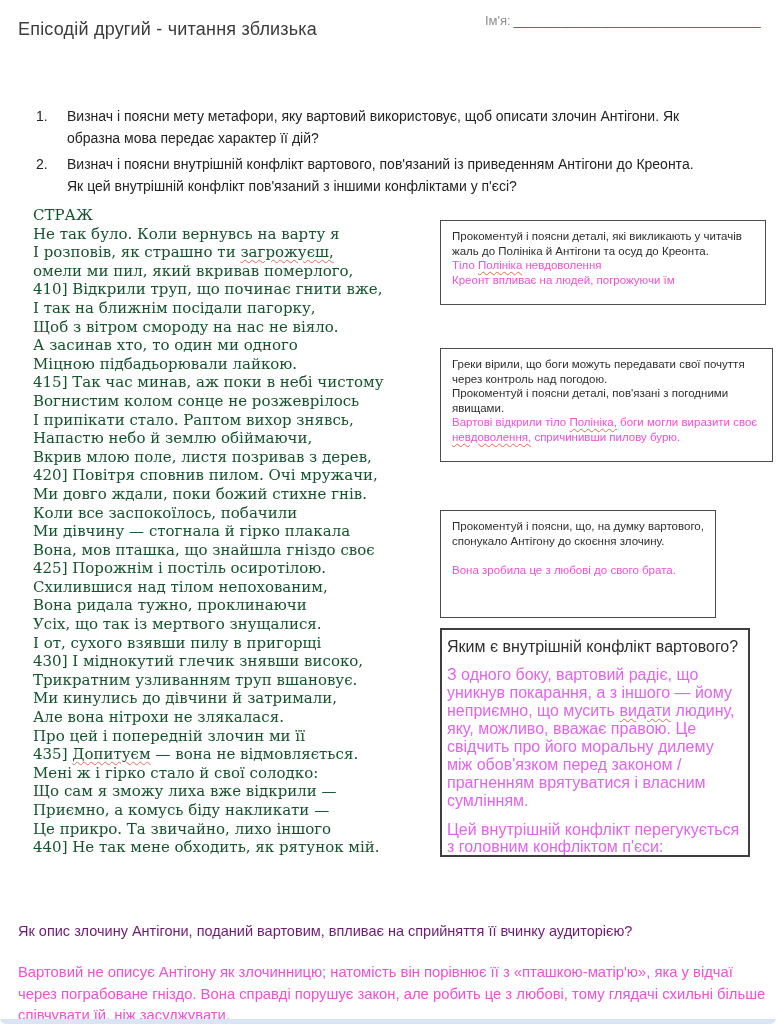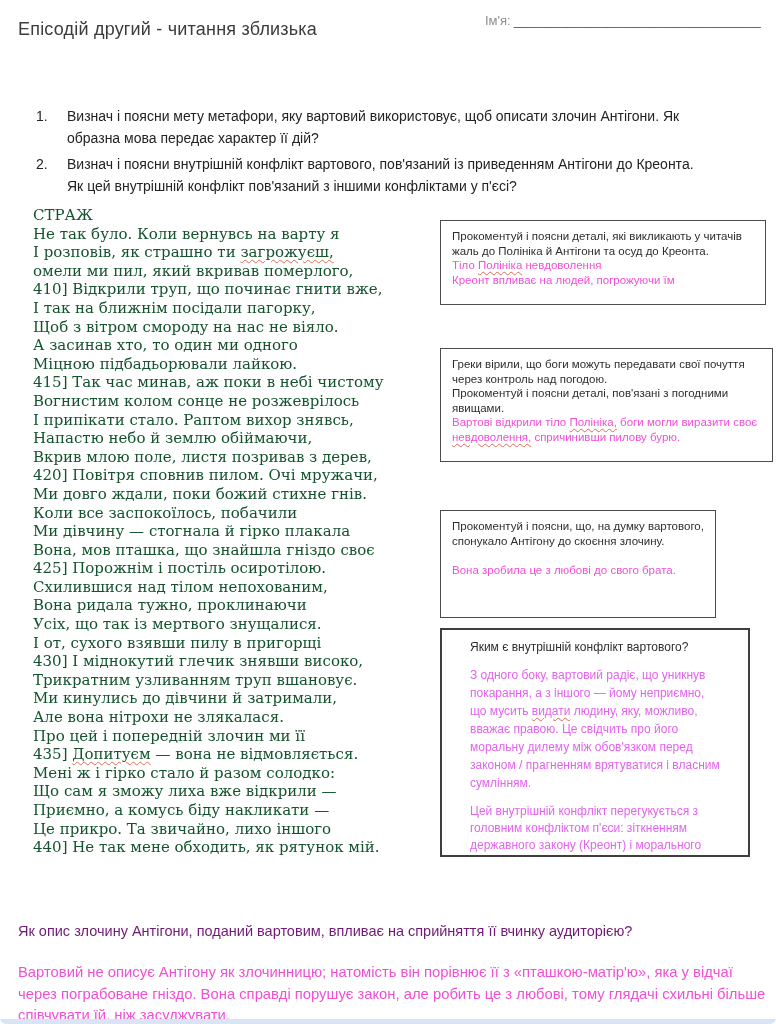--- a/index.html
+++ b/index.html
@@ -18,21 +18,21 @@
 
   .poem{position:absolute;left:33px;top:206px;font-family:"DejaVu Serif","Liberation Serif",serif;
         font-size:15px;line-height:18.6px;color:#14532d;white-space:nowrap;}
 
   .box{position:absolute;left:440px;background:#fff;border:1.5px solid var(--box-border);
        padding:8px 11px;font-size:11.5px;line-height:14.5px;color:#2e2e2e;overflow:hidden;box-sizing:border-box;}
   .box1{top:220px;width:326px;height:85px;}
   .box2{top:348px;width:333px;height:114px;}
   .box3{top:510px;width:276px;height:108px;}
   .box4{top:628px;width:310px;height:229px;border-width:2px;border-color:#3e3e3e;
-        padding:10px 28px;font-size:12px;}
+        padding:10px 5px;font-size:16px;}
   .box .ans{color:var(--pink);}
   .box4 .ans{color:var(--violet);}
   .box3 .answers{margin-top:15px;}
   .box4 .answers{margin-top:11px;}
   .box4 .ans{line-height:18px;}
   .box4 .ans + .ans{margin-top:11px;line-height:17px;}
 
   .m{text-decoration-line:underline;text-decoration-style:wavy;
      text-decoration-color:var(--squiggle);text-decoration-thickness:1px;text-underline-offset:2px;}
 
@@ -88,21 +88,21 @@
         <div><span>Схилившися над тілом непохованим,</span></div>
         <div><span>Вона ридала тужно, проклинаючи</span></div>
         <div><span>Усіх, що так із мертвого знущалися.</span></div>
         <div><span>І от, сухого взявши пилу в пригорщі</span></div>
         <div><span>430] І міднокутий глечик знявши високо,</span></div>
         <div><span>Трикратним узливанням труп вшановує.</span></div>
         <div><span>Ми кинулись до дівчини й затримали,</span></div>
         <div><span>Але вона нітрохи не злякалася.</span></div>
         <div><span>Про цей і попередній злочин ми її</span></div>
         <div><span>435] </span><span class="m">Допитуєм</span><span> — вона не відмовляється.</span></div>
-        <div><span>Мені ж і гірко стало й разом солодко:</span></div>
+        <div><span>Мені ж і гірко стало й свої солодко:</span></div>
         <div><span>Що сам я зможу лиха вже відкрили —</span></div>
         <div><span>Приємно, а комусь біду накликати —</span></div>
         <div><span>Це прикро. Та звичайно, лихо іншого</span></div>
         <div><span>440] Не так мене обходить, як рятунок мій.</span></div>
       </div>
   </div>
 
   <div class="box box1">
       <div class="prompt">
         <div>Прокоментуй і поясни деталі, які викликають у читачів жаль до Полініка й Антігони та осуд до Креонта.</div>

